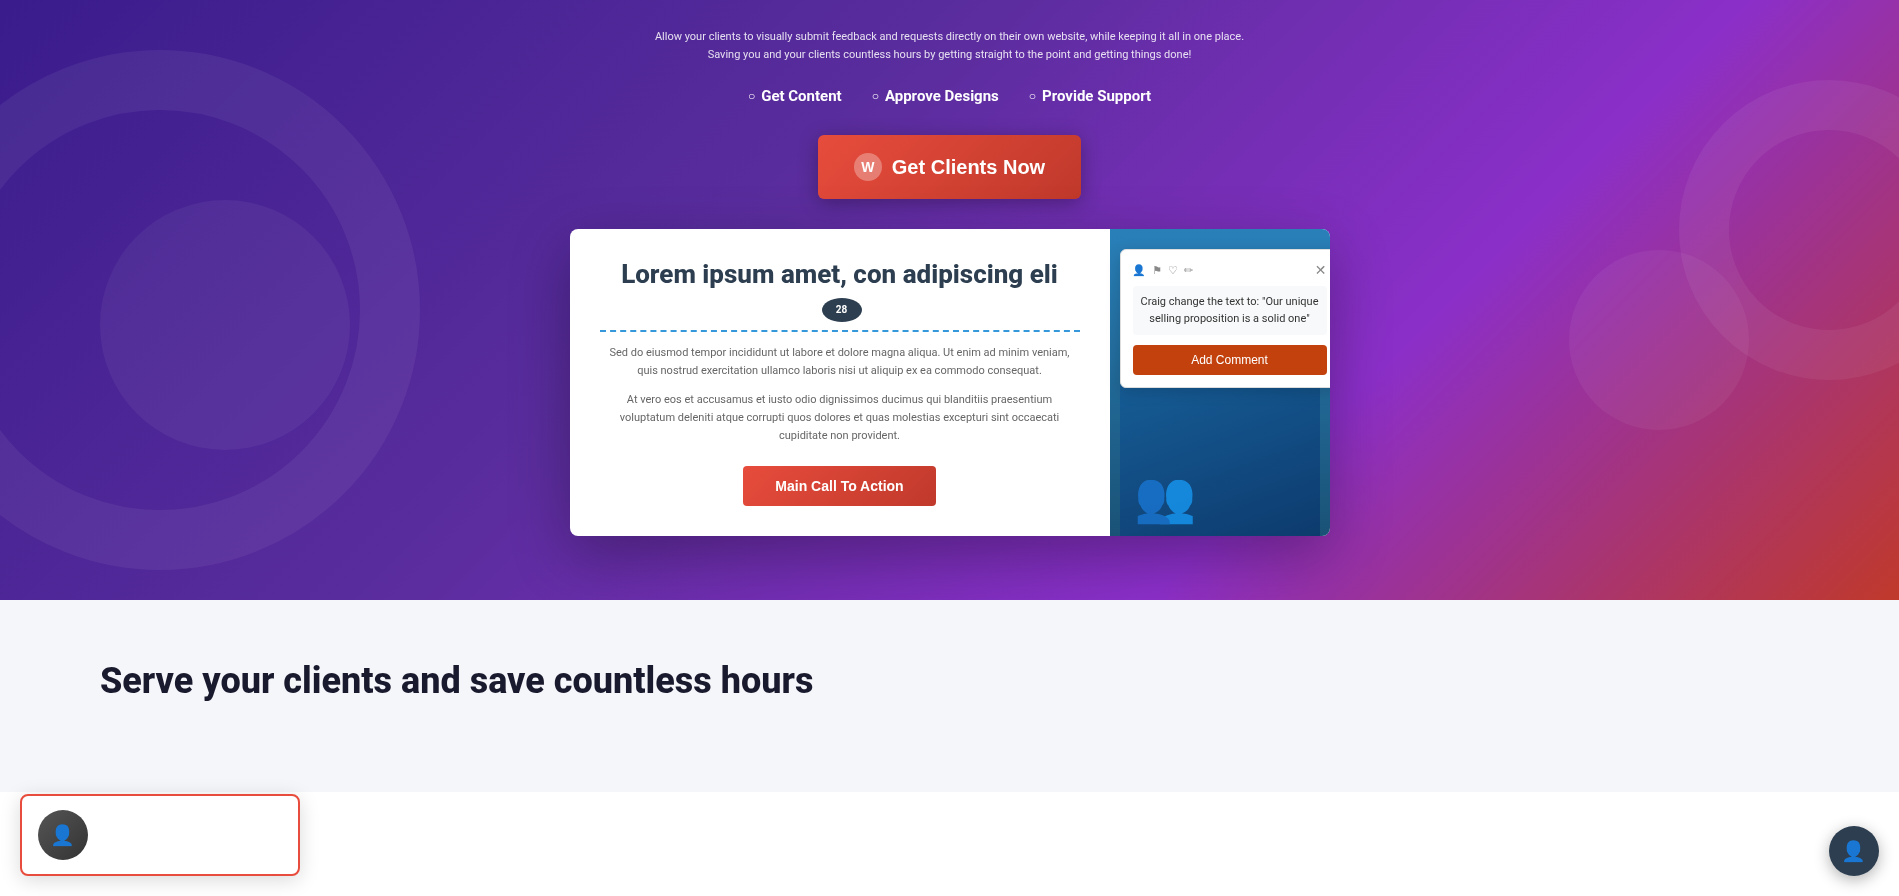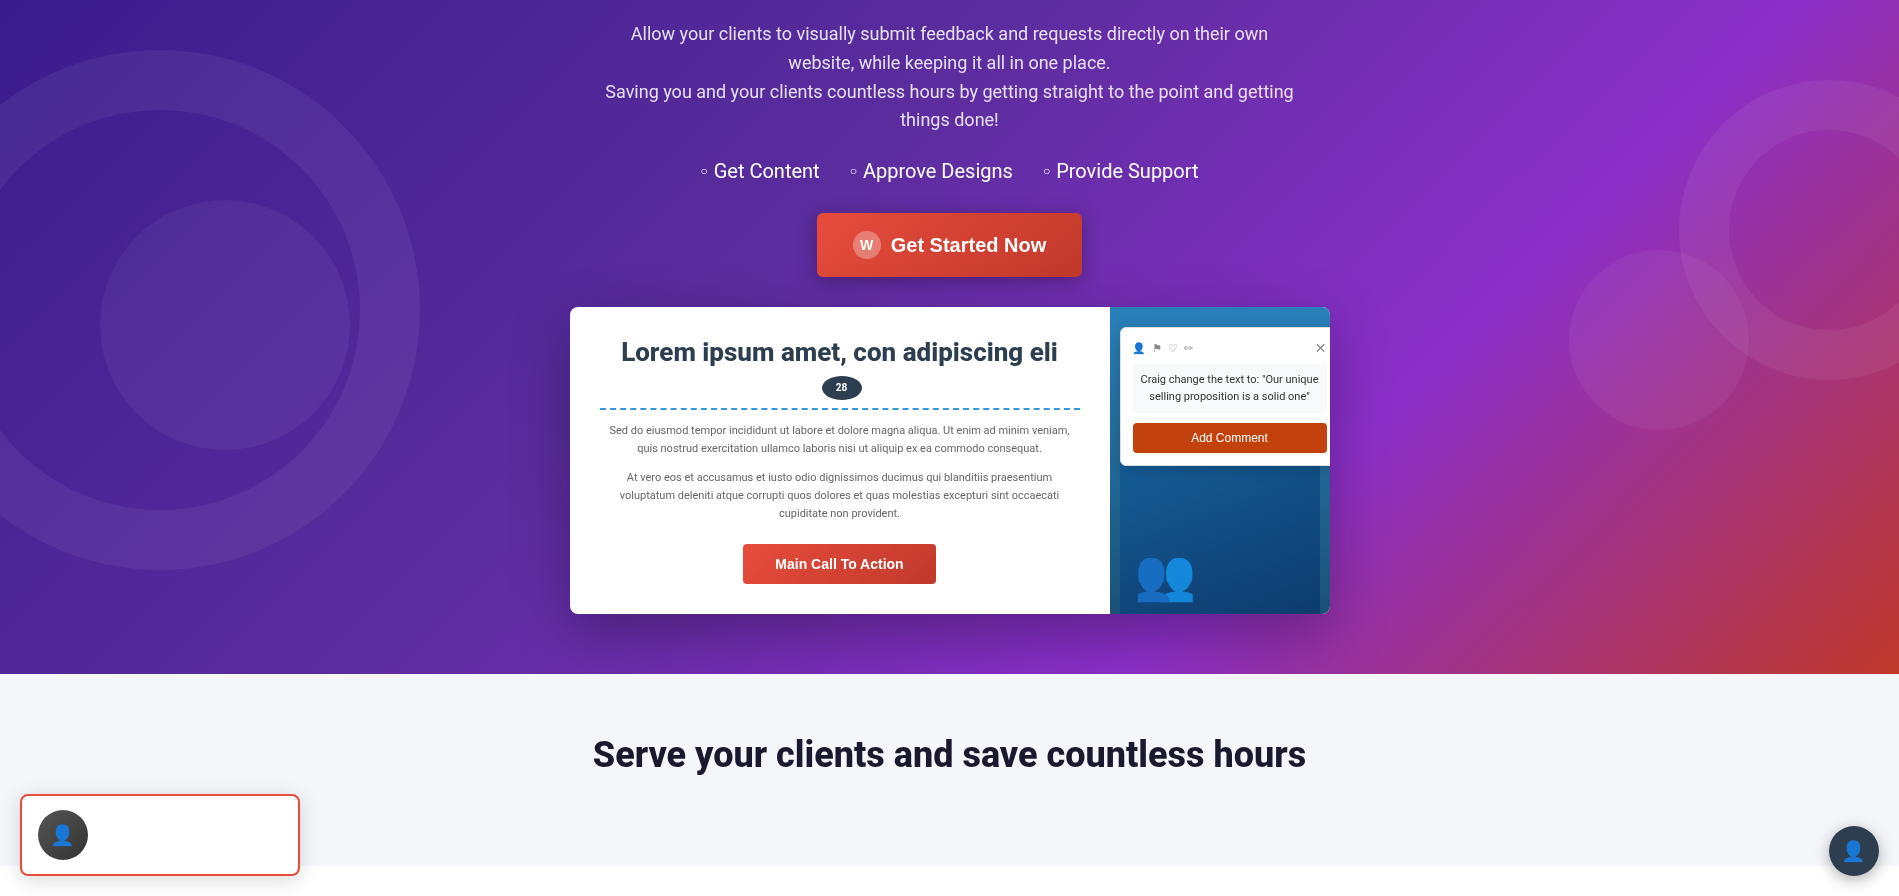--- a/index.html
+++ b/index.html
@@ -57,41 +57,41 @@
       font-size: 52px;
       font-weight: 800;
       margin-bottom: 18px;
       position: relative;
       z-index: 1;
       letter-spacing: -1px;
     }
 
     .hero-subtitle {
       color: rgba(255,255,255,0.85);
-      font-size: 18px;
+      font-size: 11px;
       line-height: 1.6;
       max-width: 700px;
-      margin: 0 auto 24px;
+      margin: 8px auto 24px;
       position: relative;
       z-index: 1;
     }
 
     .hero-features {
       display: flex;
       justify-content: center;
       gap: 30px;
       margin-bottom: 30px;
       position: relative;
       z-index: 1;
     }
 
     .hero-features span {
       color: #fff;
-      font-size: 20px;
-      font-weight: 400;
+      font-size: 15px;
+      font-weight: 700;
       display: flex;
       align-items: center;
       gap: 6px;
     }
 
     .hero-features span::before {
       content: '○';
       font-size: 12px;
     }
 
@@ -256,21 +256,21 @@
       cursor: pointer;
     }
 
     
     .lower-section {
       background: #f5f6fa;
       padding: 60px 100px 40px;
     }
 
     .lower-section h2 {
-      text-align: center;
+      text-align: left;
       font-size: 36px;
       font-weight: 800;
       color: #1a1a2e;
       margin-bottom: 50px;
     }
 
     
     .testimonial-card {
       position: fixed;
       bottom: 20px;
@@ -414,21 +414,21 @@
   </p>
 
   <div class="hero-features">
     <span>Get Content</span>
     <span>Approve Designs</span>
     <span>Provide Support</span>
   </div>
 
   <button class="cta-button">
     <span class="wp-logo">W</span>
-    <span>Get Started Now</span>
+    <span>Get Clients Now</span>
   </button>
 
   
   <div class="preview-wrapper">
     <div class="preview-card">
 
       <div class="preview-content">
         <h2>
           <span>Lorem ipsum amet, con adipiscing eli</span>
           <span class="badge-28">28</span>

